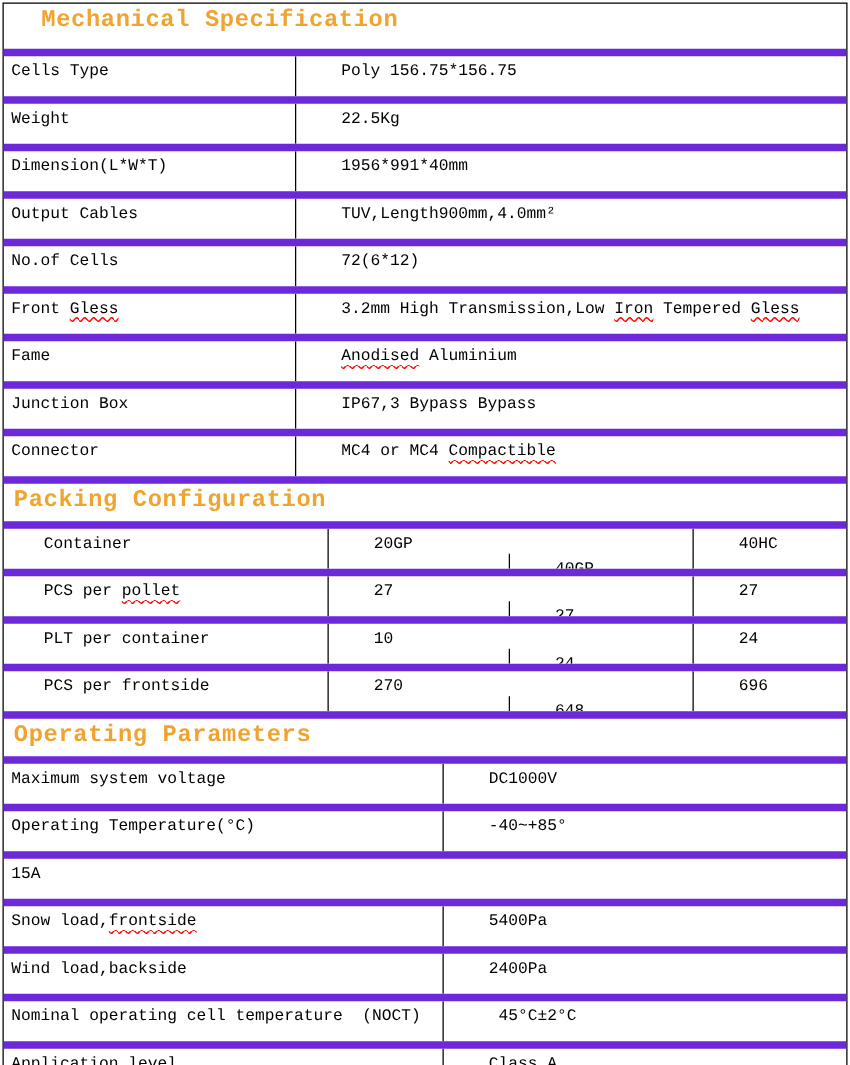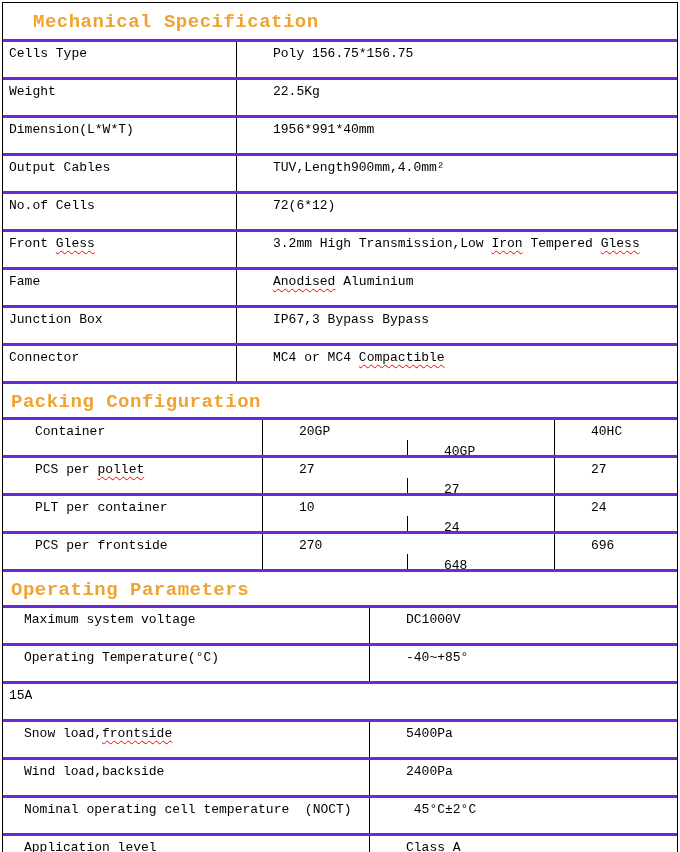--- a/index.html
+++ b/index.html
@@ -12,46 +12,46 @@
   }
   .page {
     width: 676px;
     margin: 2px;
     border: 1px solid #000;
     background: #fff;
   }
   .trow {
     display: flex;
     height: 38px;
-    border-top: 3px solid #6d28d9;
+    border-top: 6px solid #6d28d9;
     overflow: hidden;
   }
   .trow:first-child { border-top: none; }
   .title-row {
     height: 36px;
-    align-items: center;
+    align-items: flex-start;
   }
   .section-title {
     font-size: 19px;
     font-weight: bold;
     color: #EFA431;
     padding: 2px 8px 0 8px;
     letter-spacing: 0.5px;
     white-space: pre;
   }
   .indent { padding-left: 30px; }
   .cell {
     padding: 4px 6px;
     font-size: 13px;
     line-height: 15px;
     overflow: hidden;
   }
   .cell + .cell { border-left: 1px solid #000; padding-left: 36px; }
   .lbl-m { width: 233px; }
-  .lbl-o { width: 351px; margin-left: 15px; }
+  .lbl-o { width: 351px; }
   .pc1 { width: 233px; margin-left: 26px; }
   .pc2 { width: 145px; }
   .pc3 { width: 147px; margin-top: 20px; }
   .val { flex: 1; }
   .cell span { white-space: pre; }
   .sq {
     text-decoration: underline;
     text-decoration-style: wavy;
     text-decoration-color: #ff0000;
     text-decoration-thickness: 1px;

